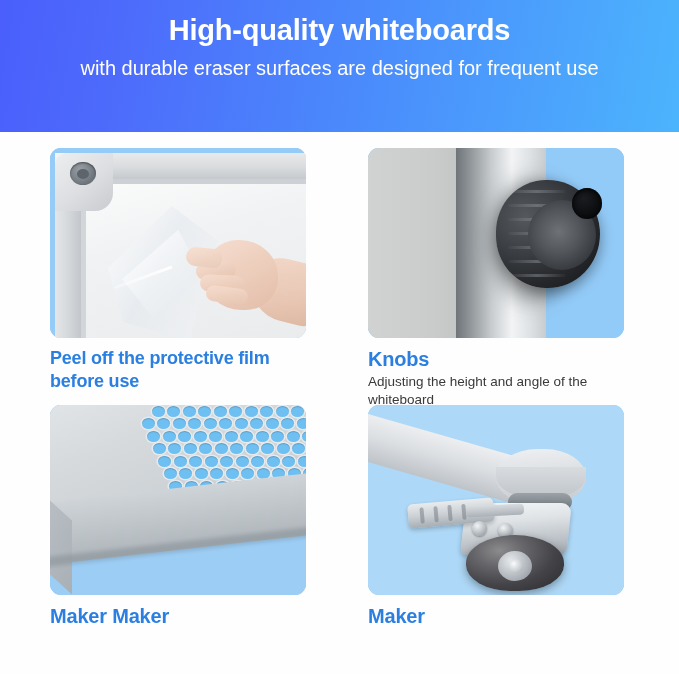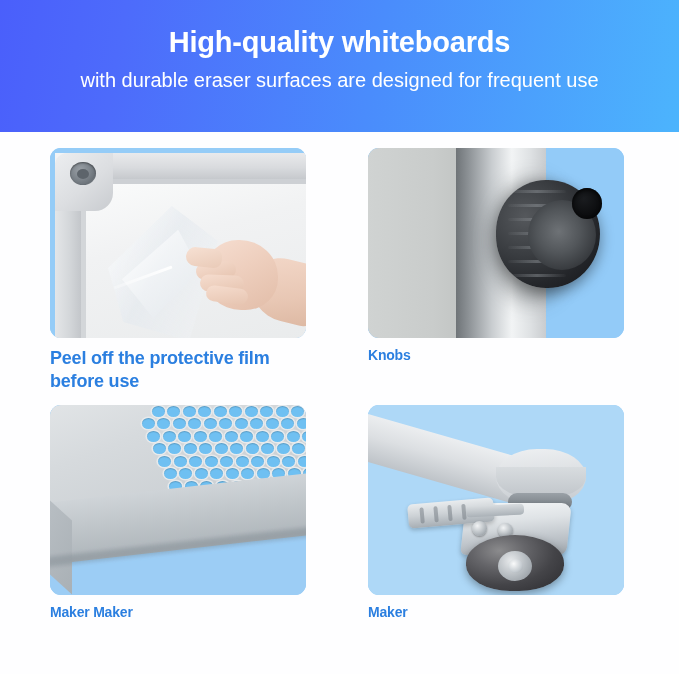--- a/index.html
+++ b/index.html
@@ -9,21 +9,21 @@
     background:#ffffff;
     position:relative;
     overflow:hidden;
   }
 
   
   .banner {
     position:absolute; left:0; top:0; width:679px; height:132px;
     background:linear-gradient(100deg,#4a5ffb 0%,#4d6bfb 18%,#4a8cfc 55%,#4cb4fd 100%);
     display:flex; flex-direction:column; align-items:center; justify-content:flex-start;
-    padding-top:24px;
+    padding-top:12px;
   }
   .banner-title {
     color:#ffffff; font-size:29px; font-weight:bold; letter-spacing:-0.2px;
     line-height:1.28; text-align:center;
   }
   .banner-sub {
     color:#ffffff; font-size:20px; font-weight:400; line-height:1.33;
     text-align:center; margin-top:6px; max-width:600px;
   }
 
@@ -39,21 +39,21 @@
   .cell.c3 { left:368px; top:273px; width:256px; height:190px; }
 
   .photo {
     position:relative; width:100%; height:190px;
     border-radius:11px; overflow:hidden;
     background:#8fc9f6;
   }
 
   .caption { padding-top:9px; }
   .cap-title {
-    color:#2b7fe0; font-size:14px; font-weight:bold; line-height:1.27;
+    color:#2b7fe0; font-size:20px; font-weight:bold; line-height:1.27;
     letter-spacing:-0.2px;
   }
   .cap-title.wide { font-size:18px; }
   .cap-desc {
     color:#3a3a3a; font-size:13.5px; font-weight:400; line-height:1.33;
     margin-top:1px;
   }
 
   
   .p1-bg { position:absolute; inset:0; background:#95ccf7; }
@@ -321,20 +321,21 @@
         <div class="p2-rib" style="top:52px;"></div>
         <div class="p2-rib" style="top:66px;"></div>
         <div class="p2-rib" style="top:80px;"></div>
         <div class="p2-rib" style="top:94px;"></div>
         <div class="p2-face"></div>
       </div>
       <div class="p2-center"></div>
     </div>
     <div class="caption">
       <div class="cap-title">Knobs</div>
+      <div class="cap-desc">Adjusting the height and angle of the whiteboard</div>
     </div>
   </div>
 
   <div class="cell c2">
     <div class="photo">
       <div class="p3-bg"></div>
       <div class="p3-top"></div>
       <div class="p3-holes" id="tray-holes">
           <div class="p3-hole" style="left: 5.55px; top: 10.5px;"></div>
           <div class="p3-hole" style="left: 21.05px; top: 10.5px;"></div>

